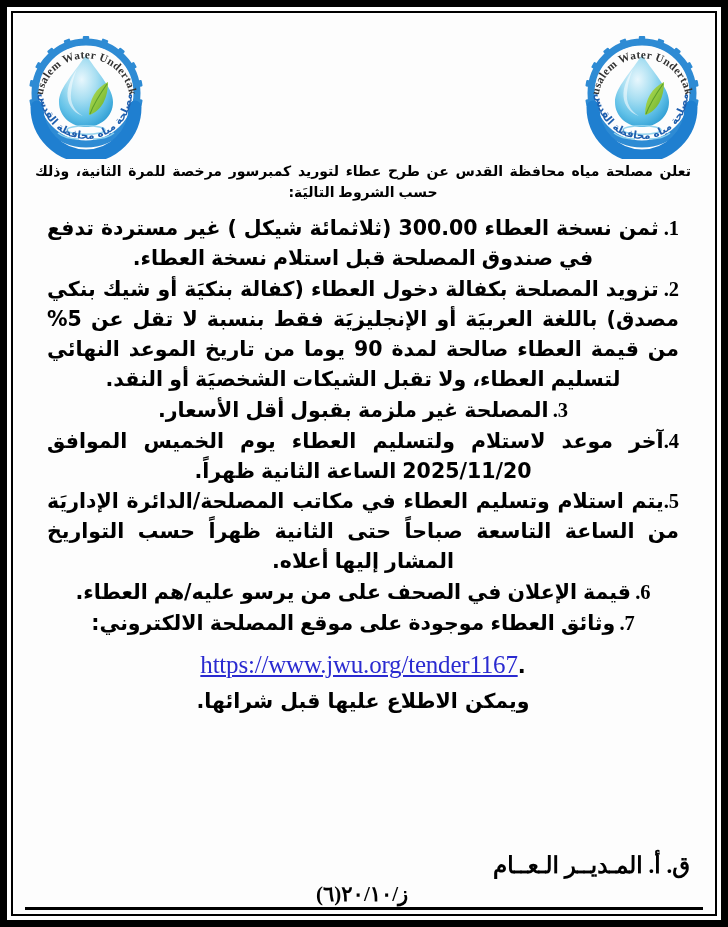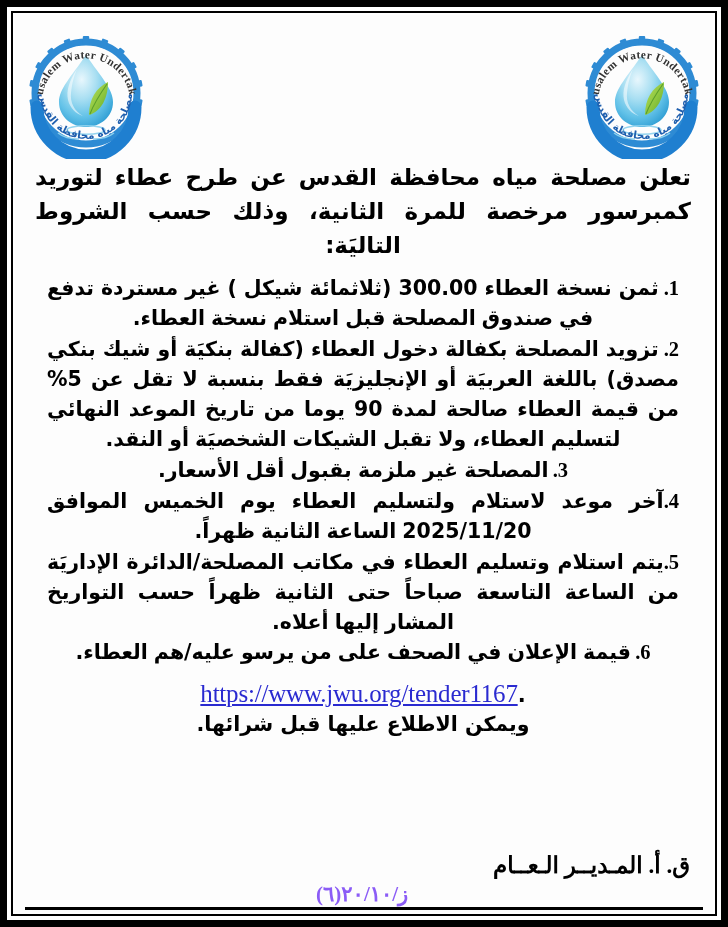--- a/index.html
+++ b/index.html
@@ -78,21 +78,21 @@
   
   .body-text {
     flex: 1 1 auto;
     padding: 2px 12px 0 10px;
     color: #000000;
   }
 
   .para {
     font-family: "DejaVu Sans", "Liberation Sans", sans-serif;
     font-weight: bold;
-    font-size: 23px;
+    font-size: 14px;
     line-height: 1.47;
     text-align: justify;
     text-align-last: center;
     margin-bottom: 1px;
     word-spacing: -1px;
   }
 
   ol.conditions {
     list-style: none;
     margin: 12px;
@@ -140,21 +140,21 @@
     text-decoration-thickness: 2px;
     text-underline-offset: 2px;
     letter-spacing: -0.2px;
   }
 
   .closing {
     font-family: "DejaVu Sans", "Liberation Sans", sans-serif;
     font-weight: bold;
     font-size: 20.5px;
     text-align: center;
-    margin-top: 4px;
+    margin-top: 10px;
   }
 
   
   .footer {
     flex: 0 0 auto;
     position: relative;
     height: 74px;
     padding: 0 6px;
   }
 
@@ -170,21 +170,21 @@
   }
 
   .refnum {
     position: absolute;
     top: 44px;
     right: 50%;
     transform: translateX(48%);
     font-family: "Liberation Serif", "DejaVu Serif", serif;
     font-weight: bold;
     font-size: 21px;
-    color: #8b5cf6;
+    color: #000000;
     direction: rtl;
   }
 
   
   .footer-rule {
     position: absolute;
     left: 0; right: 0; bottom: 2px;
     height: 3px;
     background: #000000;
   }
@@ -381,20 +381,23 @@
         </li>
         <li class="item4">
           <span class="num">4</span><span class="num">.</span><span>آخر موعد لاستلام ولتسليم العطاء يوم الخميس الموافق 2025/11/20 الساعة الثانية ظهراً.</span>
         </li>
         <li class="item5">
           <span class="num">5</span><span class="num">.</span><span>يتم استلام وتسليم العطاء في مكاتب المصلحة/الدائرة الإداريَة من الساعة التاسعة صباحاً حتى الثانية ظهراً حسب التواريخ المشار إليها أعلاه.</span>
         </li>
         <li class="item6">
           <span class="num">6</span><span class="num">. </span><span>قيمة الإعلان في الصحف على من يرسو عليه/هم العطاء.</span>
         </li>
+        <li class="item7">
+          <span class="num">7</span><span class="num">. </span><span>وثائق العطاء موجودة على موقع المصلحة الالكتروني:</span>
+        </li>
       </ol>
 
       <div class="url-line">
         <a class="url" href="#">https://www.jwu.org/tender1167</a><span class="dot-ar">.</span>
       </div>
 
       <div class="closing">ويمكن الاطلاع عليها قبل شرائها.</div>
     </div>
 
     <div class="footer">

